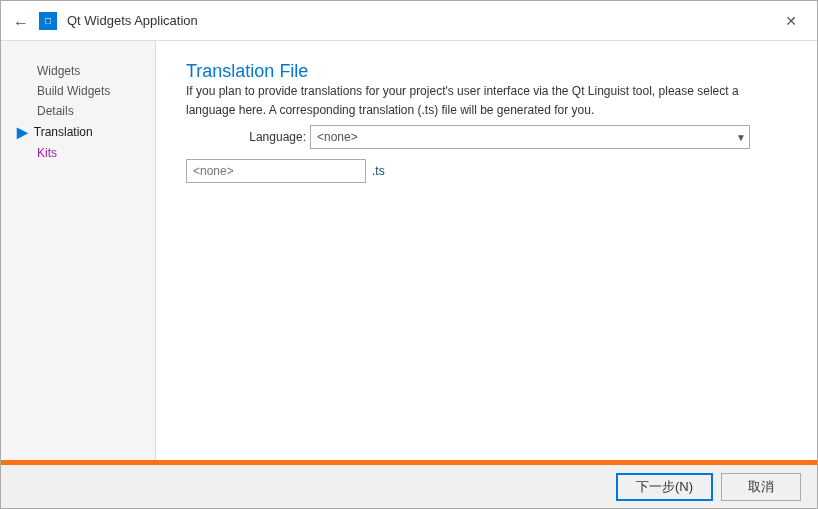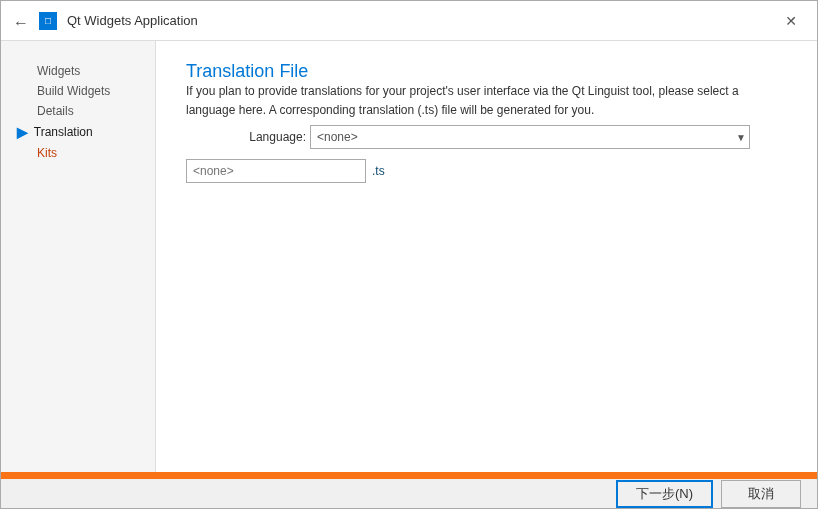--- a/index.html
+++ b/index.html
@@ -100,21 +100,21 @@
       color: #555;
       font-size: 12px;
     }
 
     .sidebar-item.active {
       color: #1a1a1a;
       font-weight: normal;
     }
 
     .sidebar-item.disabled {
-      color: #c2410c;
+      color: #a21caf;
     }
 
     .arrow-indicator {
       color: #0078d7;
       font-size: 14px;
       font-weight: bold;
     }
 
     .arrow-placeholder {
       width: 14px;
@@ -200,27 +200,27 @@
     }
 
     .translation-file-suffix {
       font-size: 12px;
       color: #0c4a6e;
       margin-left: 6px;
     }
 
     .footer {
       background: #f0f0f0;
-      border-top: 7px solid #f97316;
+      border-top: 5px solid #f97316;
       padding: 10px 16px;
       display: flex;
       align-items: center;
       justify-content: flex-end;
       gap: 8px;
-      height: 36px;
+      height: 48px;
     }
 
     .btn {
       padding: 5px 18px;
       font-size: 13px;
       border: 1px solid #aaa;
       background: #f0f0f0;
       cursor: pointer;
       color: #333;
       min-width: 80px;

